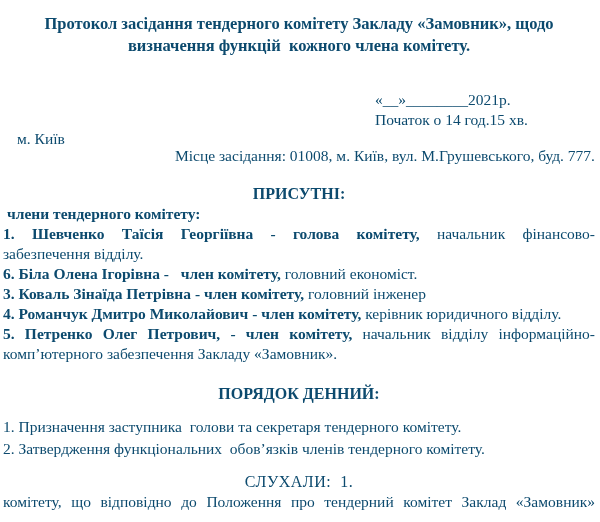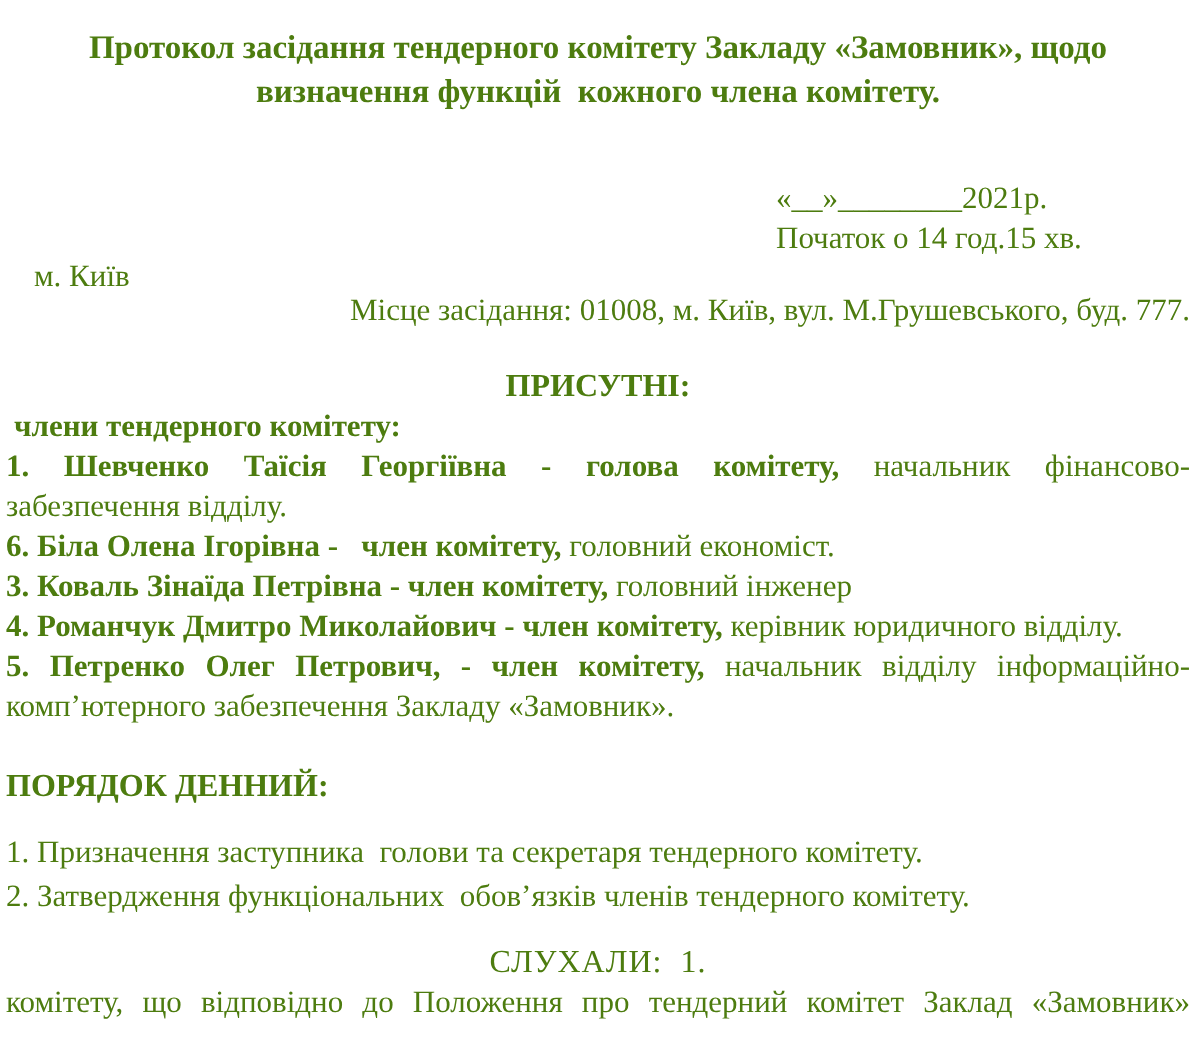--- a/index.html
+++ b/index.html
@@ -8,21 +8,21 @@
     background: #ffffff;
   }
   .page {
     position: relative;
     width: 600px;
     height: 522px;
     overflow: hidden;
     box-sizing: border-box;
     padding: 0 5px 0 3px;
     background: #ffffff;
-    color: #4d7c0f;
+    color: #0c4a6e;
     font-family: "Liberation Serif", "DejaVu Serif", serif;
     font-size: 15.5px;
     line-height: 20px;
   }
   .title {
     margin-top: 13px;
     text-align: center;
     font-weight: bold;
     font-size: 16.5px;
     line-height: 22px;
@@ -33,35 +33,36 @@
     height: 40px;
   }
   .city {
     position: absolute;
     left: 14px;
     top: 0;
     margin-top: 39px;
   }
   .date-block {
     position: absolute;
-    left: 385px;
+    left: 372px;
     top: 0;
   }
   .venue {
     margin-top: 16px;
     text-align: right;
   }
   .heading-bold {
     margin-top: 18px;
     text-align: center;
     font-weight: bold;
     font-size: 16px;
   }
   .agenda-heading {
     margin-top: 20px;
+    text-align: center;
     font-weight: bold;
     font-size: 16px;
   }
   .heard-heading {
     margin-top: 12px;
     text-align: center;
     font-size: 16px;
     letter-spacing: 0.5px;
   }
   .members-label {

